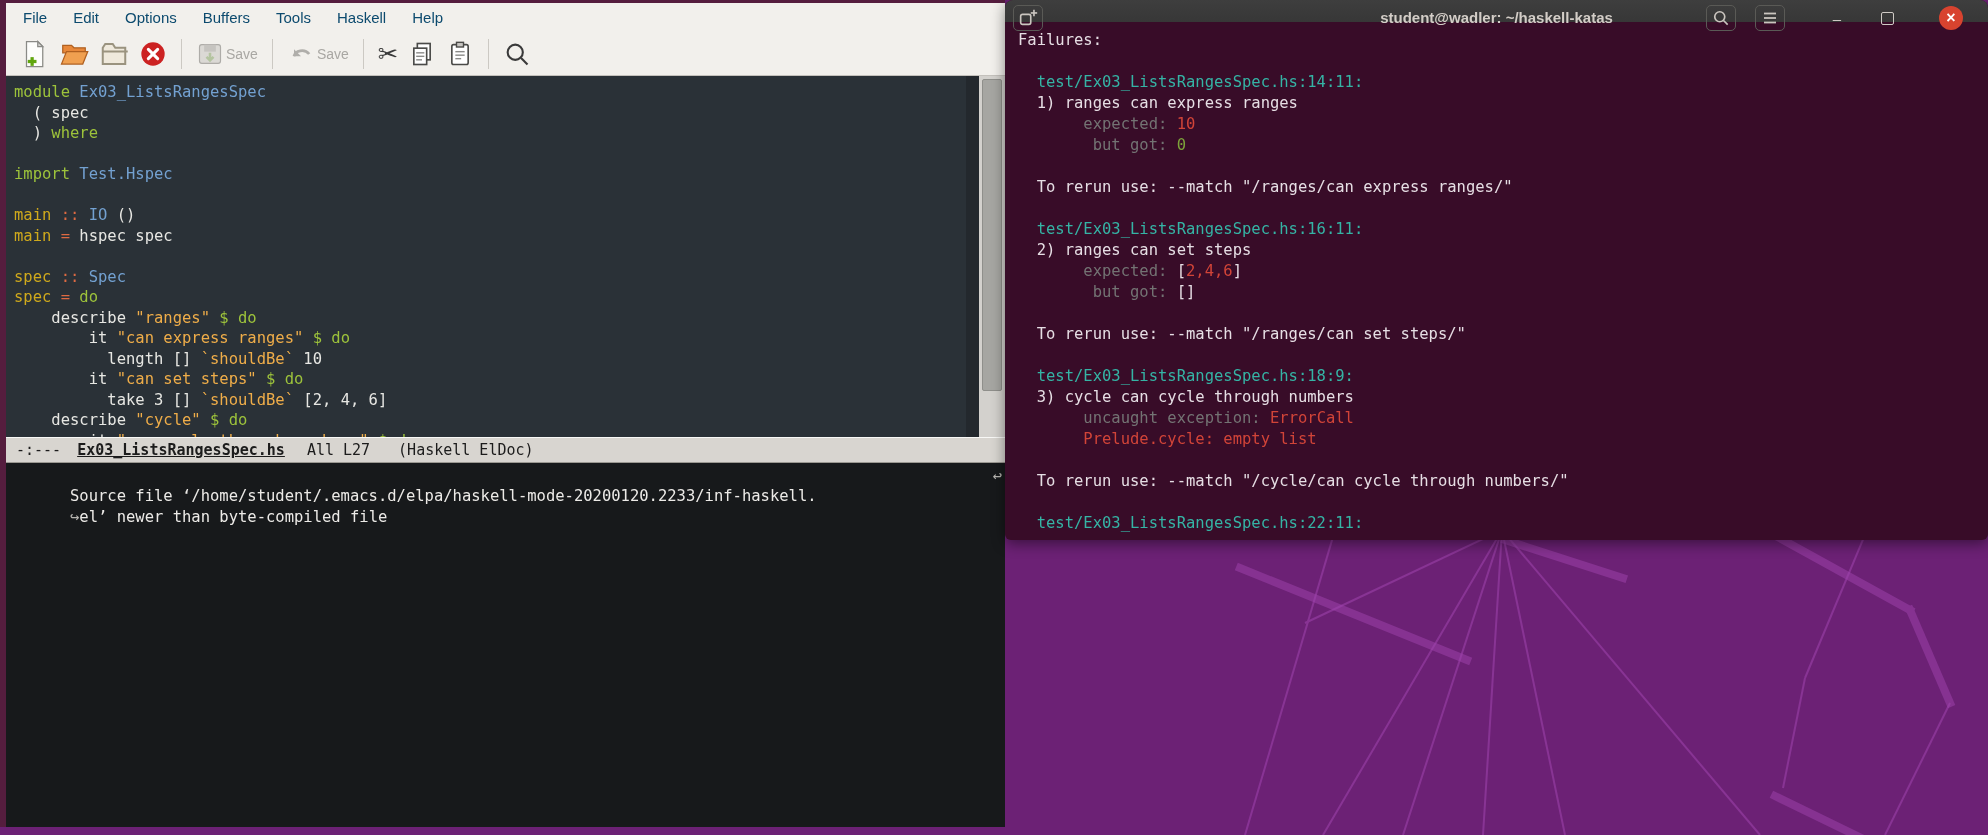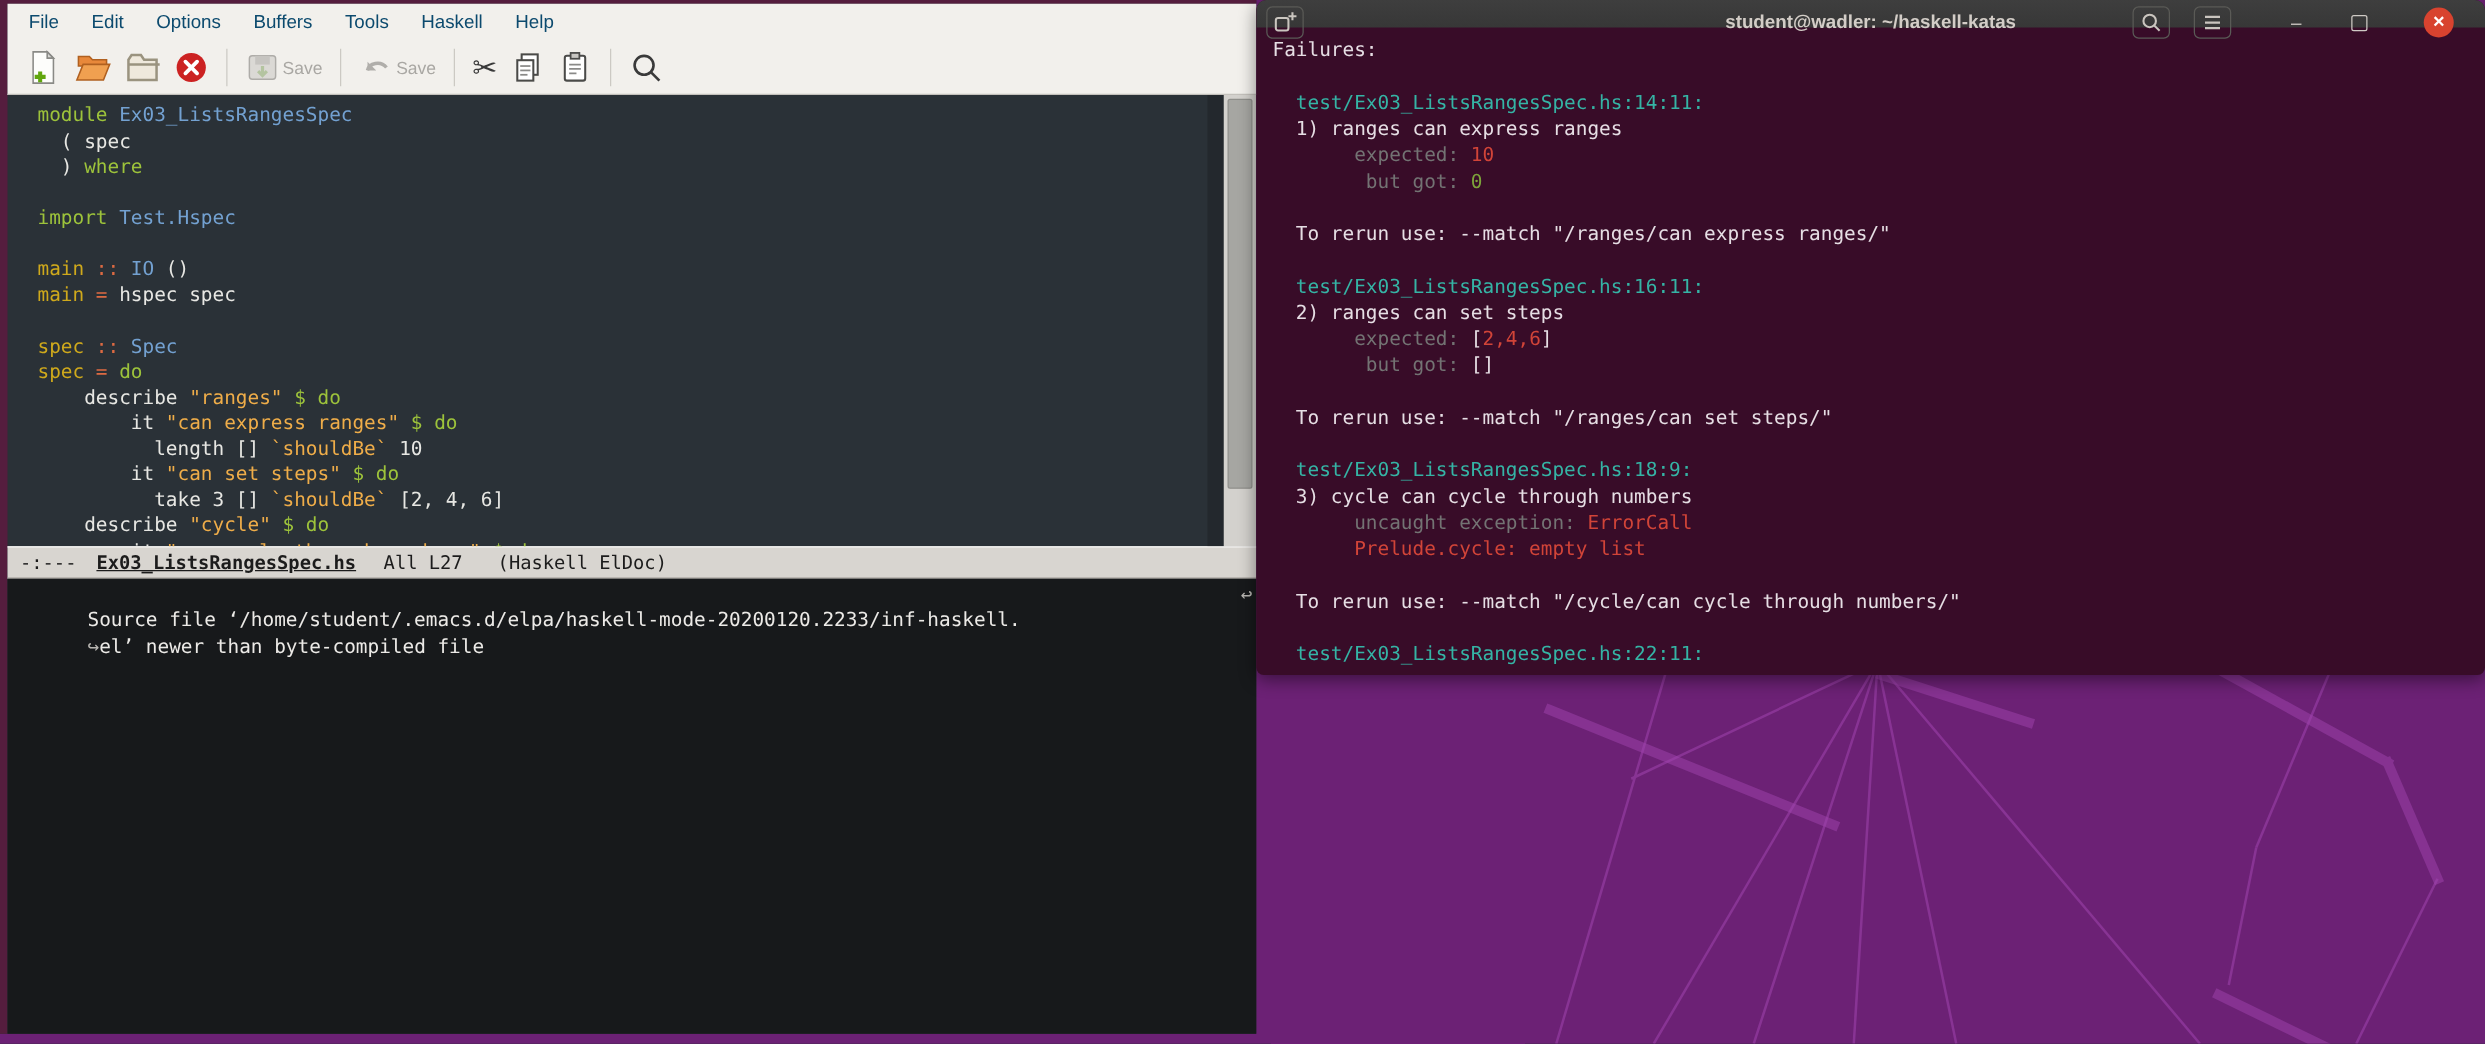--- a/index.html
+++ b/index.html
@@ -17,21 +17,21 @@
   #etoolbar{height:43px;background:#f2f0ec;border-bottom:1px solid #c4c1bc;
             display:flex;align-items:center;padding-left:8px;flex:none;}
   .tbtn{display:flex;align-items:center;margin:0 5px;height:36px;justify-content:center;}
   .tbtn svg{display:block;}
   .tsep{width:1px;height:30px;background:#ccc9c3;margin:0 9px;}
   .tlabel{font-size:14px;color:#a9a7a3;margin-left:2px;}
   .cut-glyph{font-size:24px;color:#3a3a3a;font-family:"DejaVu Sans",sans-serif;line-height:36px;}
   
   #editor{flex:1;position:relative;overflow:hidden;
           font-family:"DejaVu Sans Mono",monospace;font-size:15.5px;line-height:20.5px;}
-  #code{padding:6px 46px 0 8px;margin-left:16px;}
+  #code{padding:6px 46px 0 8px;}
   .cline{white-space:pre;height:20.5px;}
   #code .seg-pl{color:#e7e7e3} #code .seg-kw{color:#9dc33b} #code .seg-ty{color:#73a1d1}
   #code .seg-fn{color:#cfa91c} #code .seg-op{color:#dd6a42} #code .seg-str{color:#efad49}
   #fringe{position:absolute;right:26px;top:0;bottom:0;width:13px;background:#23282d;}
   #scrollbar{position:absolute;right:0;top:0;bottom:0;width:26px;background:#d3d1cd;}
   #scroll-thumb{position:absolute;left:3px;right:3px;top:3px;height:86%;
                 background:#a6a6a2;border:1px solid #8f8f8b;border-radius:2px;}
   
   #modeline{height:24px;background:#d8d5d0;border-top:1px solid #f8f8f6;border-bottom:1px solid #9b9892;
             font-family:"DejaVu Sans Mono",monospace;font-size:15px;color:#1c1c1c;

